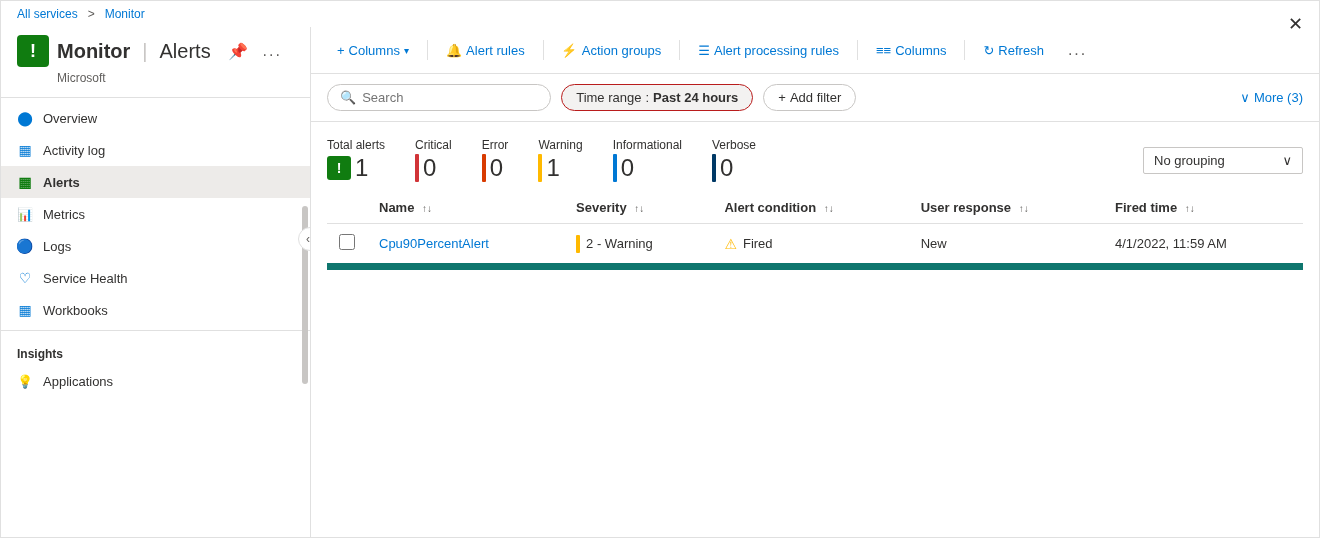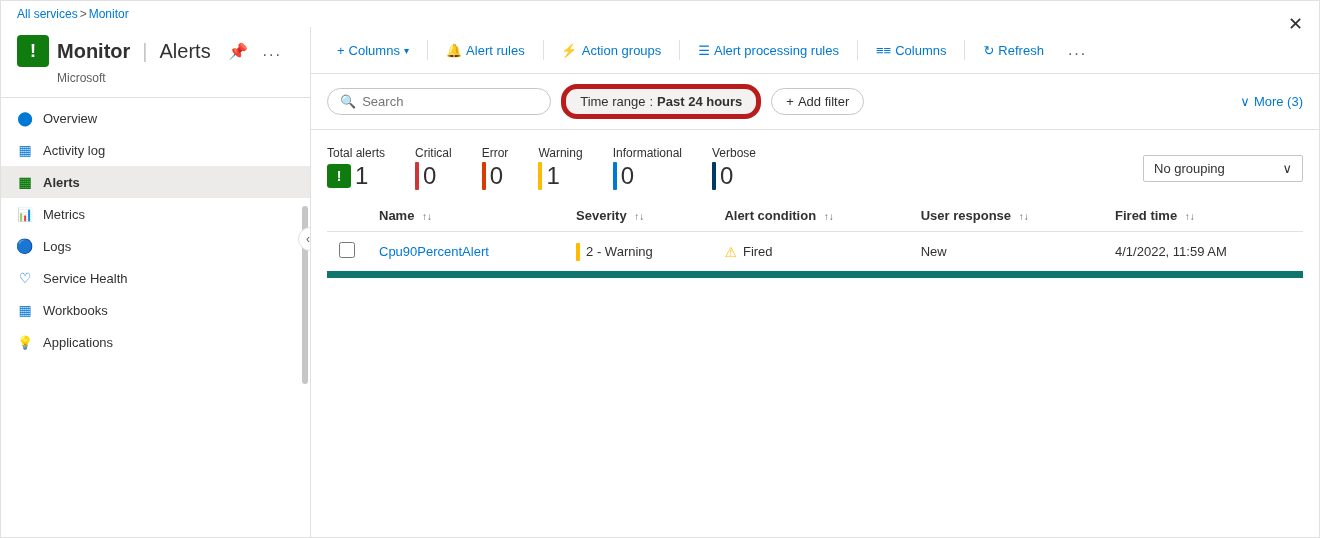--- a/index.html
+++ b/index.html
@@ -1,21 +1,21 @@
 <!DOCTYPE html>
 <html><head>
   <meta charset="utf-8">
   <style>
     * { box-sizing: border-box; margin: 0; padding: 0; }
     body { font-family: 'Segoe UI', Arial, sans-serif; font-size: 13px; background: #fff; color: #323130; overflow: hidden; }
     
     .app-container { display: flex; flex-direction: column; width: 1320px; height: 538px; border: 1px solid #e0e0e0; }
     
     
-    .breadcrumb { padding: 6px 16px; display: flex; align-items: center; gap: 2px; font-size: 12px; }
+    .breadcrumb { padding: 6px 16px; display: flex; align-items: center; gap: 10px; font-size: 12px; }
     .breadcrumb-link { color: #0078d4; cursor: pointer; text-decoration: none; }
     .breadcrumb-sep { color: #605e5c; }
     .breadcrumb-current { color: #0078d4; cursor: pointer; }
     
     
     .main-layout { display: flex; flex: 1; overflow: hidden; }
     
     
     .sidebar { width: 310px; border-right: 1px solid #e0e0e0; display: flex; flex-direction: column; overflow: hidden; flex-shrink: 0; }
     
@@ -49,21 +49,21 @@
     
     .toolbar { display: flex; align-items: center; gap: 4px; padding: 8px 16px; border-bottom: 1px solid #e0e0e0; flex-wrap: wrap; }
     .toolbar-btn { display: flex; align-items: center; gap: 4px; padding: 6px 10px; border: none; background: transparent; cursor: pointer; color: #0078d4; font-size: 13px; border-radius: 2px; }
     .toolbar-divider { width: 1px; height: 20px; background: #e0e0e0; margin: 0 4px; }
     
     
     .filter-bar { display: flex; align-items: center; gap: 10px; padding: 10px 16px; border-bottom: 1px solid #e0e0e0; }
     .filter-search { display: flex; align-items: center; border: 1px solid #c8c6c4; border-radius: 16px; padding: 5px 12px; gap: 6px; background: #fff; min-width: 200px; }
     .filter-search-icon { color: #605e5c; font-size: 13px; }
     .filter-search-input { border: none; outline: none; font-size: 13px; color: #323130; background: transparent; min-width: 120px; }
-    .time-range-btn { display: flex; align-items: center; gap: 4px; padding: 5px 14px; border: 5px solid #b91c1c; border-radius: 16px; background: #f3f2f1; cursor: pointer; font-size: 13px; color: #323130; }
+    .time-range-btn { display: flex; align-items: center; gap: 4px; padding: 5px 14px; border: 1px solid #b91c1c; border-radius: 16px; background: #f3f2f1; cursor: pointer; font-size: 13px; color: #323130; }
     .time-range-label { color: #323130; }
     .time-range-value { font-weight: 600; color: #323130; }
     .add-filter-btn { display: flex; align-items: center; gap: 4px; padding: 5px 14px; border: 1px solid #c8c6c4; border-radius: 16px; background: #fff; cursor: pointer; font-size: 13px; color: #323130; }
     .more-filters { margin-left: auto; color: #0078d4; cursor: pointer; font-size: 13px; display: flex; align-items: center; gap: 4px; }
     
     
     .stats-row { display: flex; align-items: center; padding: 16px 16px 10px; gap: 30px; }
     .stat-item { display: flex; flex-direction: column; gap: 2px; }
     .stat-label { font-size: 12px; color: #323130; }
     .stat-value-row { display: flex; align-items: center; gap: 4px; }
@@ -151,20 +151,21 @@
         </div>
         <div class="nav-item">
           <span class="nav-icon" style="color:#0078d4; font-size:14px;">♡</span>
           <span>Service Health</span>
         </div>
         <div class="nav-item">
           <span class="nav-icon" style="color:#0078d4;">▦</span>
           <span>Workbooks</span>
         </div>
 
+        <div class="nav-section-header">Insights</div>
 
         <div class="nav-item">
           <span class="nav-icon" style="color:#7719aa; font-size:13px;">💡</span>
           <span>Applications</span>
         </div>
       </div>
 
       <div style="position:absolute; right:2px; top:35%; width:6px; height:35%; background:#c8c6c4; border-radius:3px;"></div>
     </div>
 

